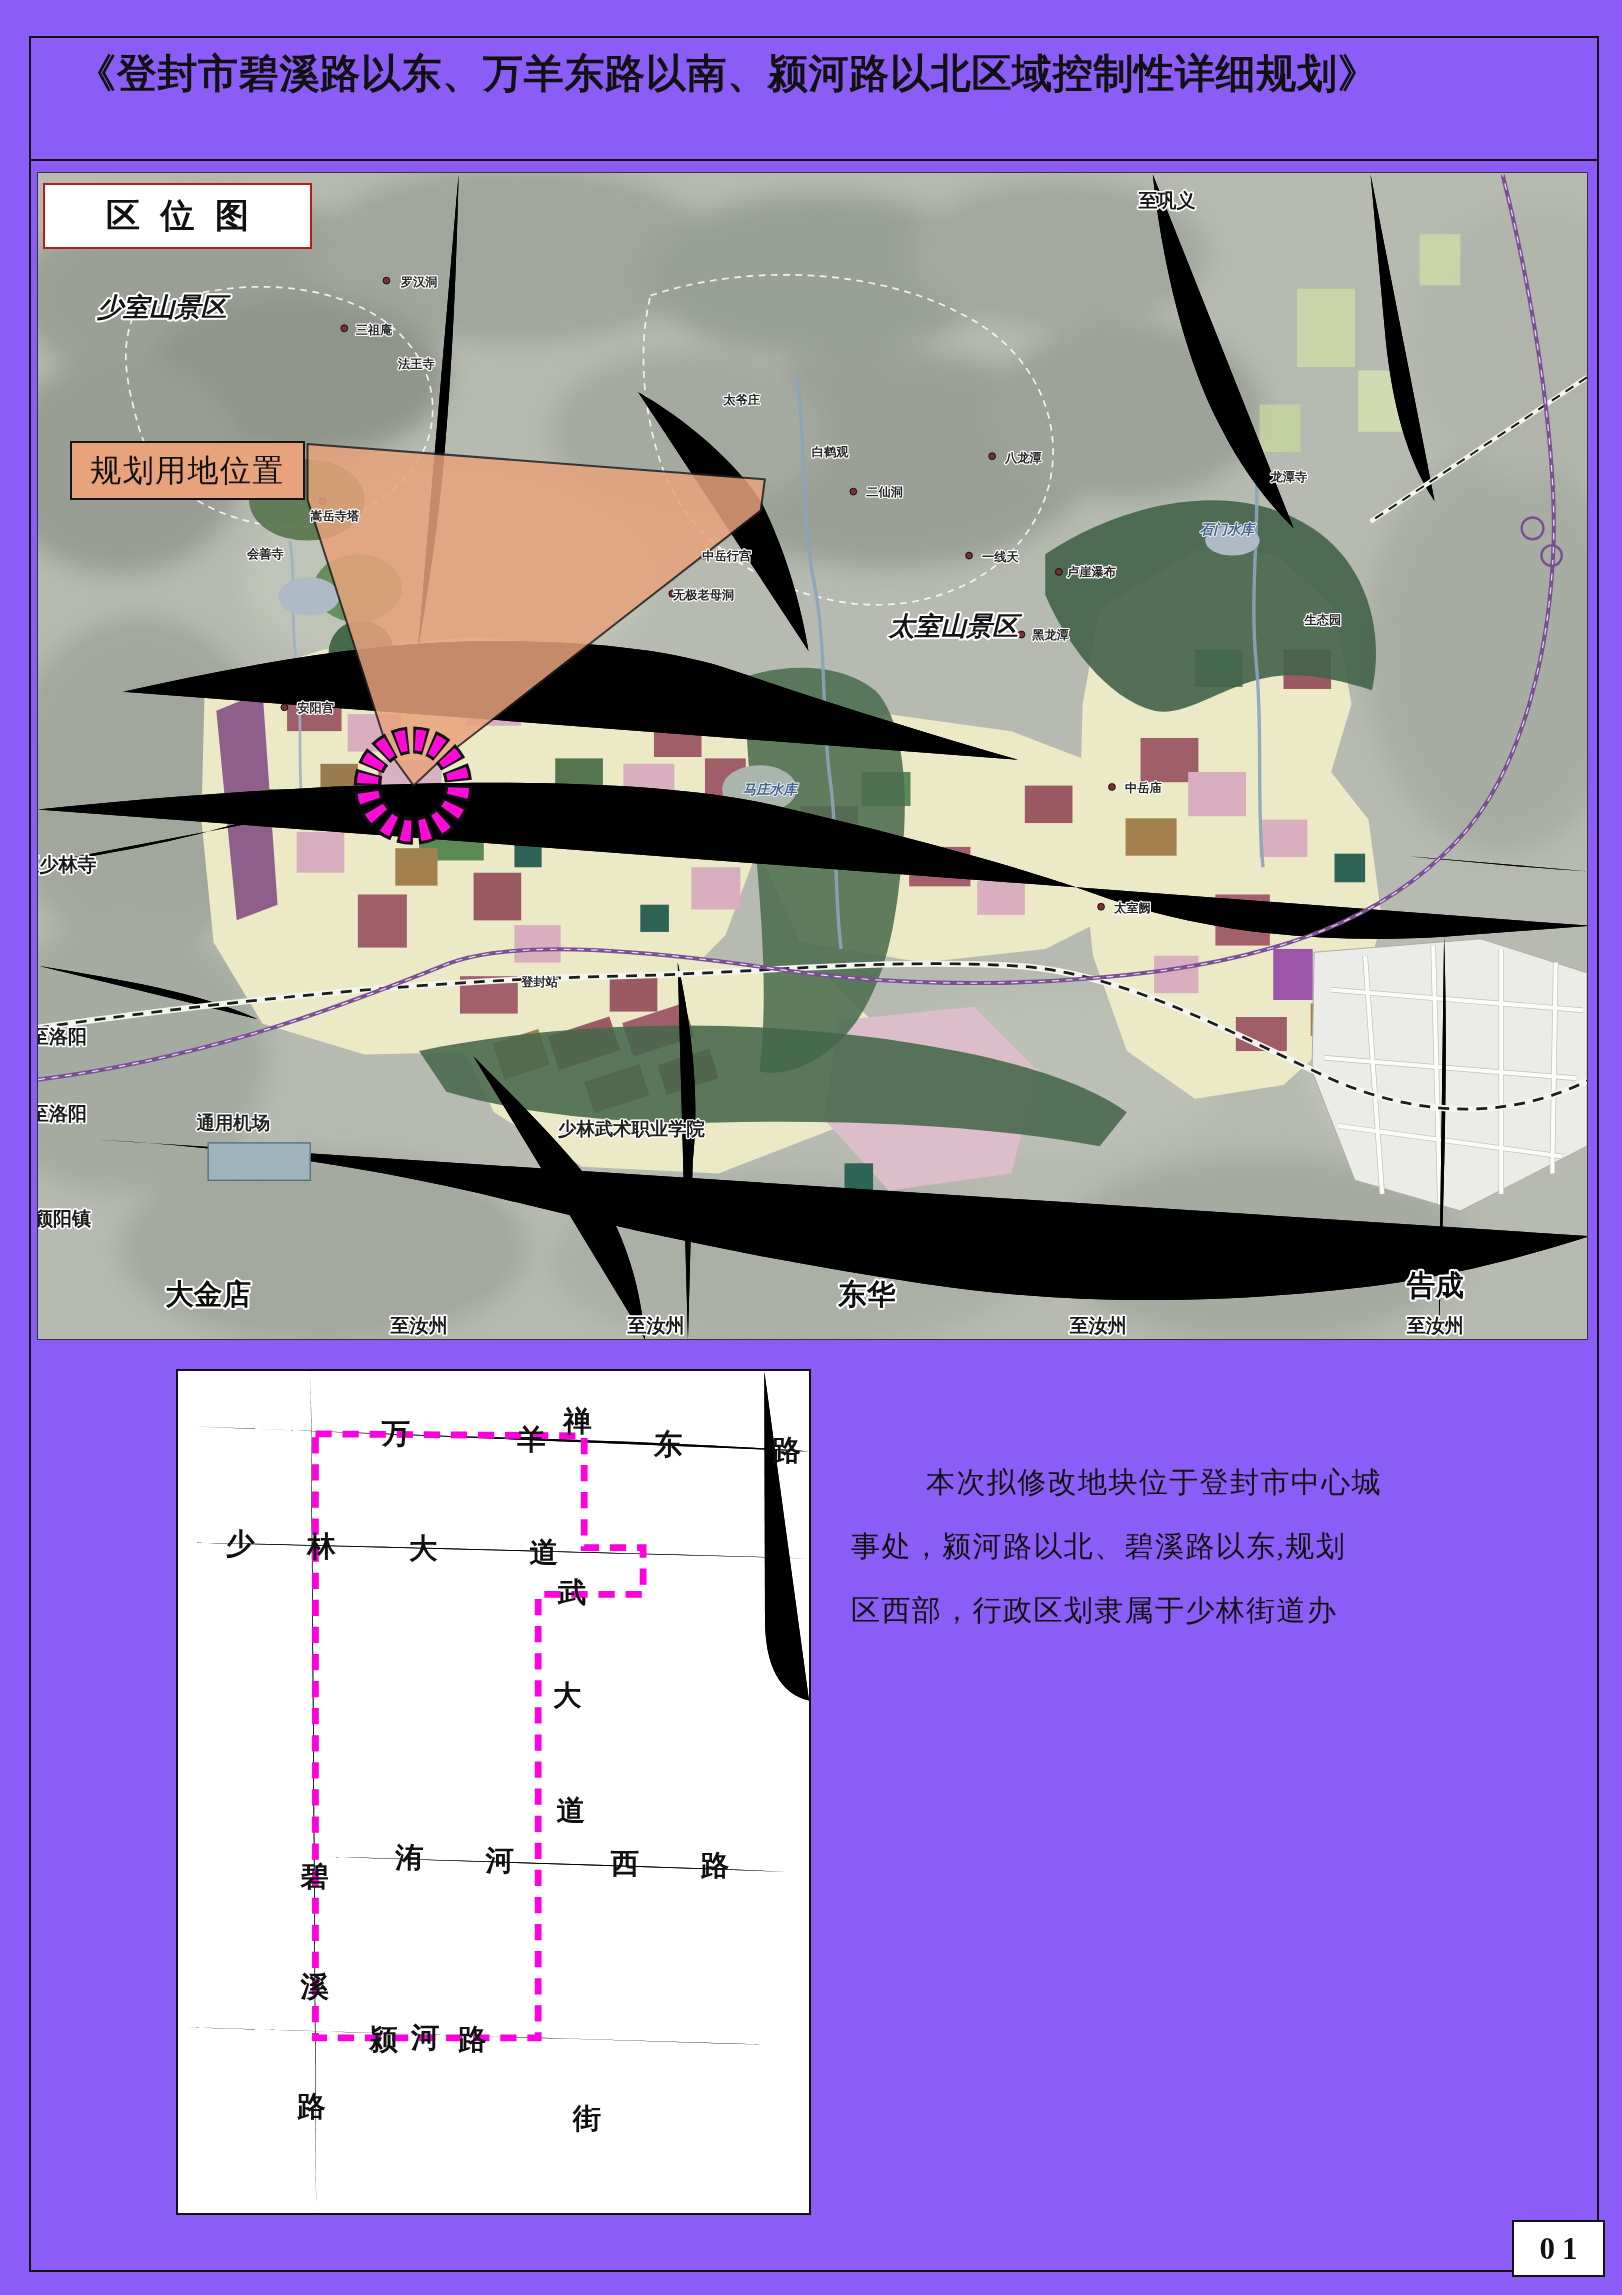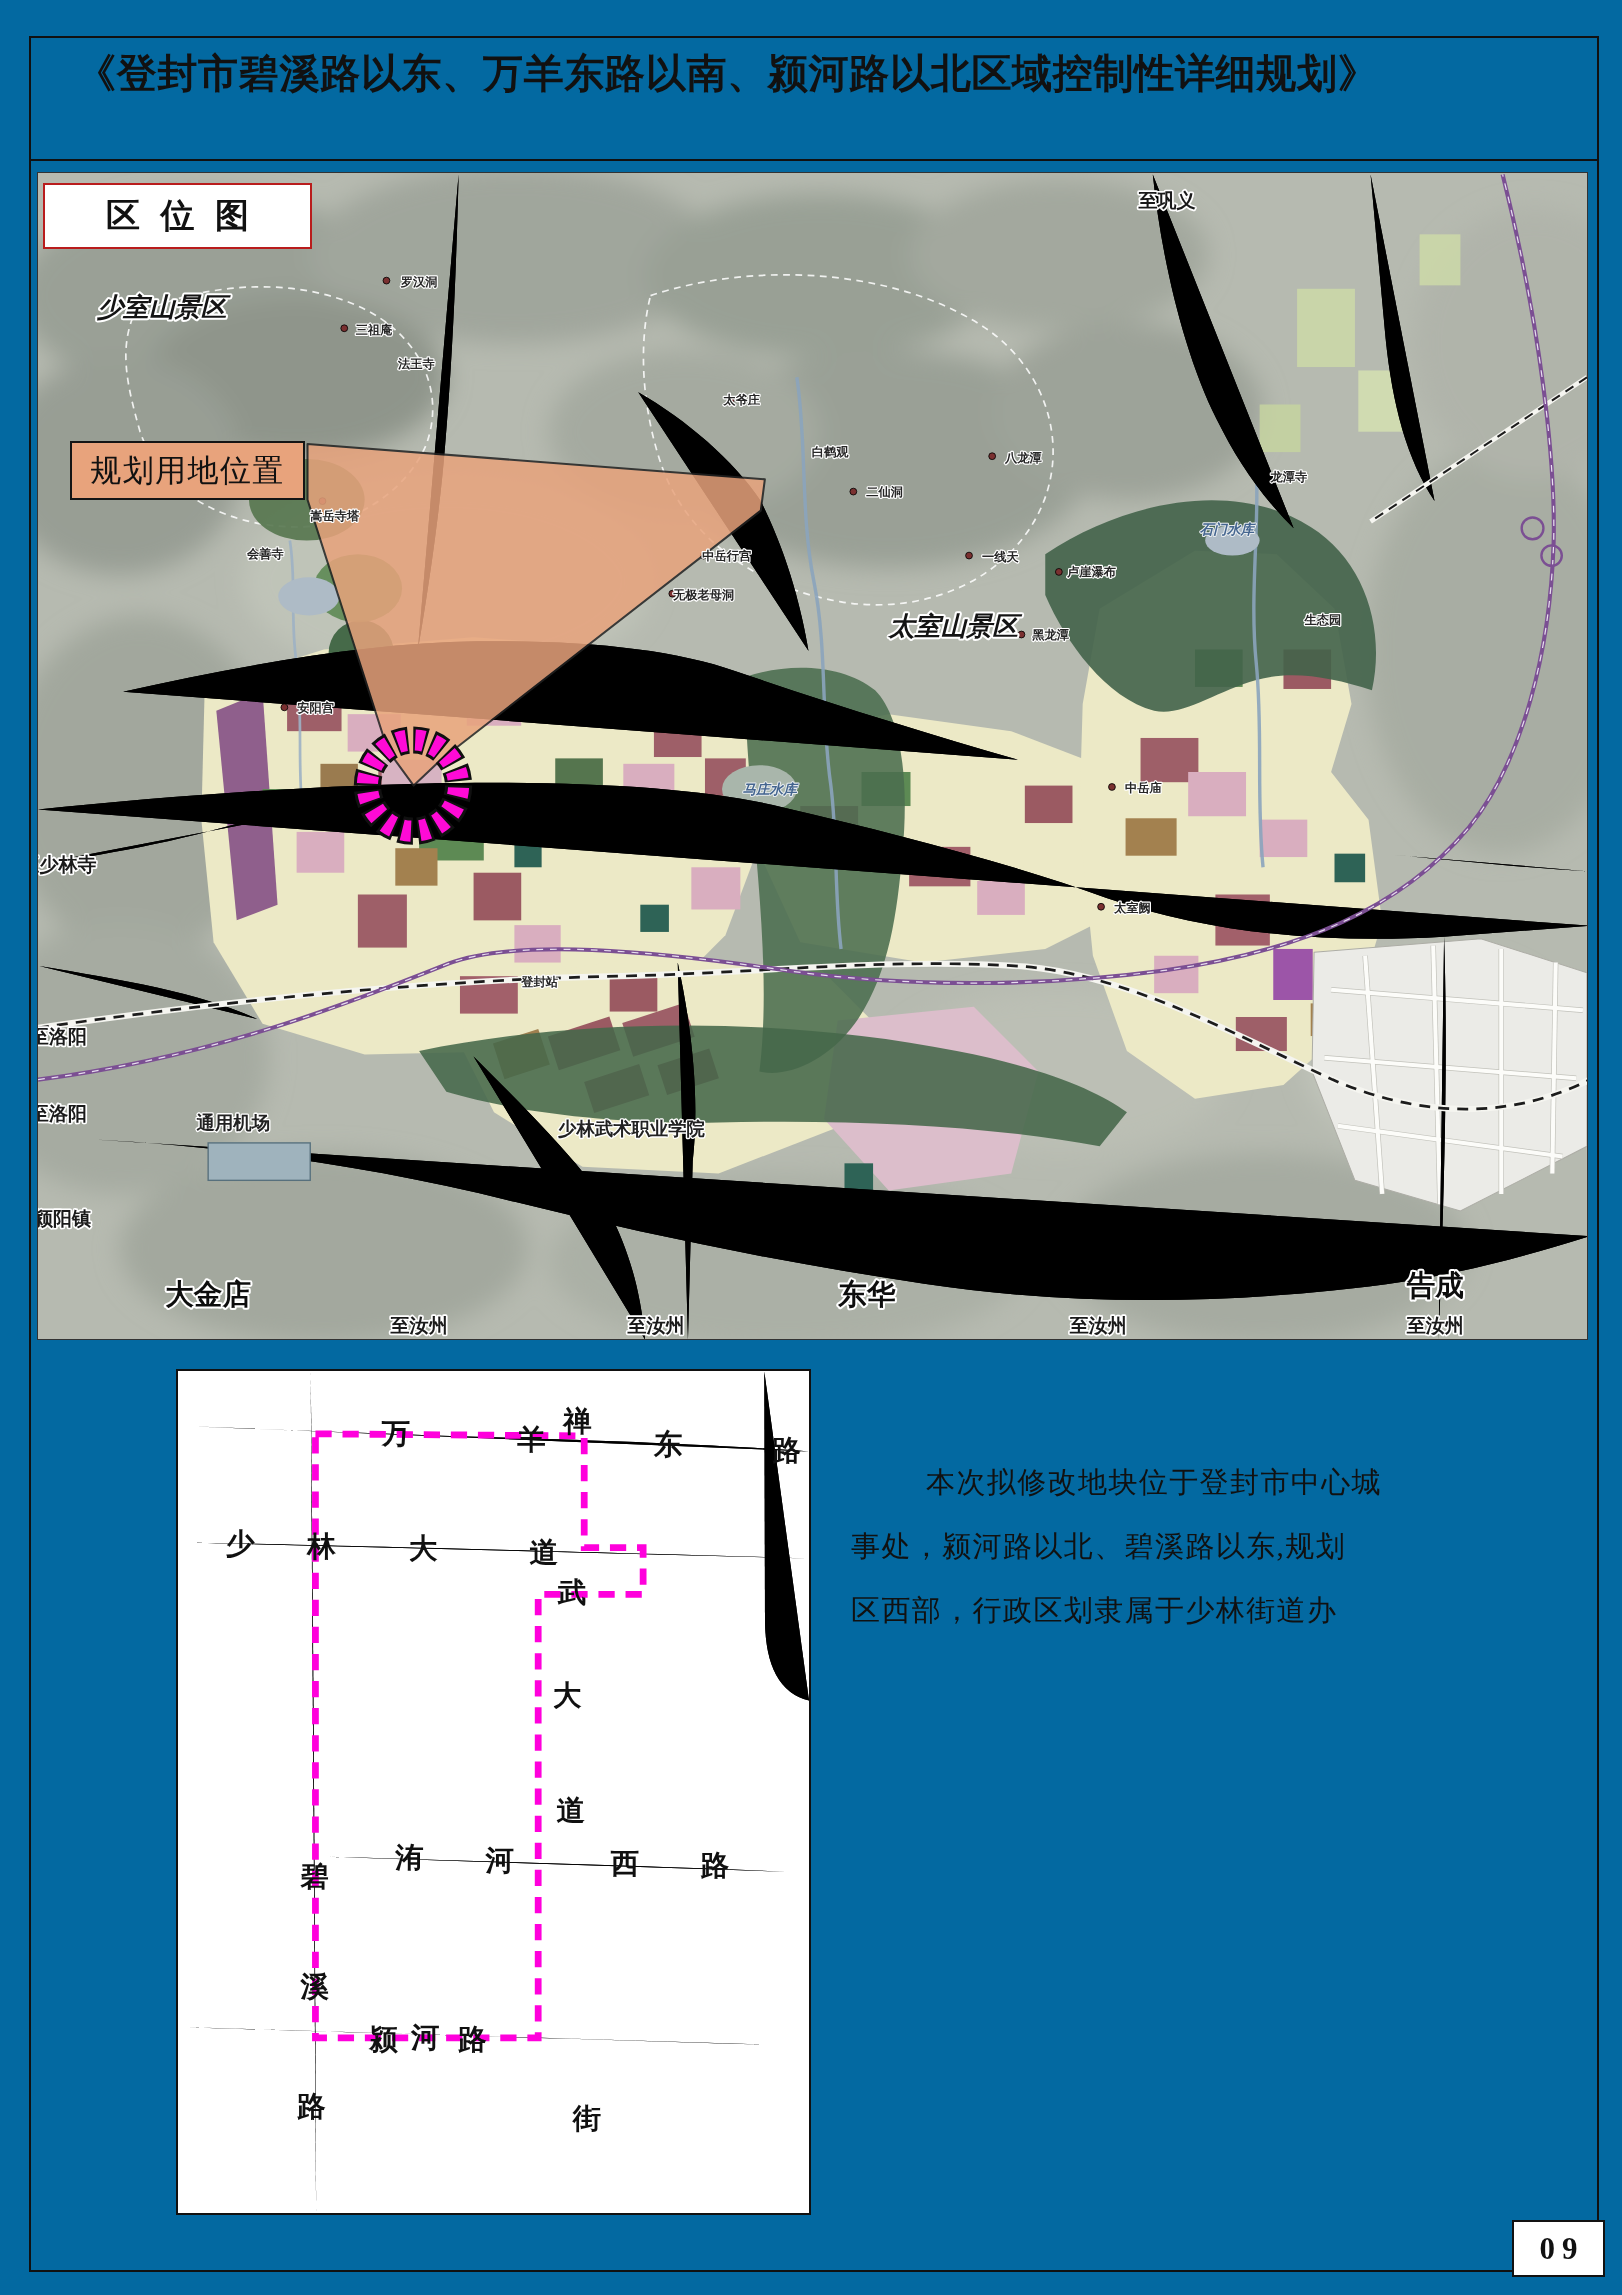--- a/index.html
+++ b/index.html
@@ -1,16 +1,16 @@
 <!DOCTYPE html>
 <html style="font-size:11px"><head>
 <meta charset="utf-8">
 <style>
   html,body{margin:0;padding:0;background:#fff;}
-  .page{position:relative;width:1623px;height:2295px;background:#0369a1;overflow:hidden;
+  .page{position:relative;width:1623px;height:2295px;background:#8b5cf6;overflow:hidden;
         font-family:"Liberation Serif",serif;color:#111;}
   .outer-border{position:absolute;left:29px;top:36px;width:1570px;height:2236px;
         border:2.7px solid #111;box-sizing:border-box;}
   .header-rule{position:absolute;left:29px;top:159px;width:1570px;border-top:2.7px solid #111;}
   .doc-title{position:absolute;left:76px;top:45px;width:1486px;font-size:40px;line-height:57px;
         font-weight:700;letter-spacing:0.7px;white-space:nowrap;}
   
   .map-wrap{position:absolute;left:37px;top:172px;width:1551px;height:1168px;
         border:1.4px solid #333;box-sizing:border-box;background:#b6bab0;}
   .map-wrap svg{display:block;width:100%;height:100%;}
@@ -458,16 +458,16 @@
     </svg>
   </div>
 
   <div class="para">
     <div class="l1">本次拟修改地块位于登封市中心城</div>
     <div>事处，颍河路以北、碧溪路以东,规划</div>
     <div>区西部，行政区划隶属于少林街道办</div>
   </div>
 
   <div class="pagenum">
-    <span>09</span>
+    <span>01</span>
   </div>
 </div>
 
 
 </body></html>

